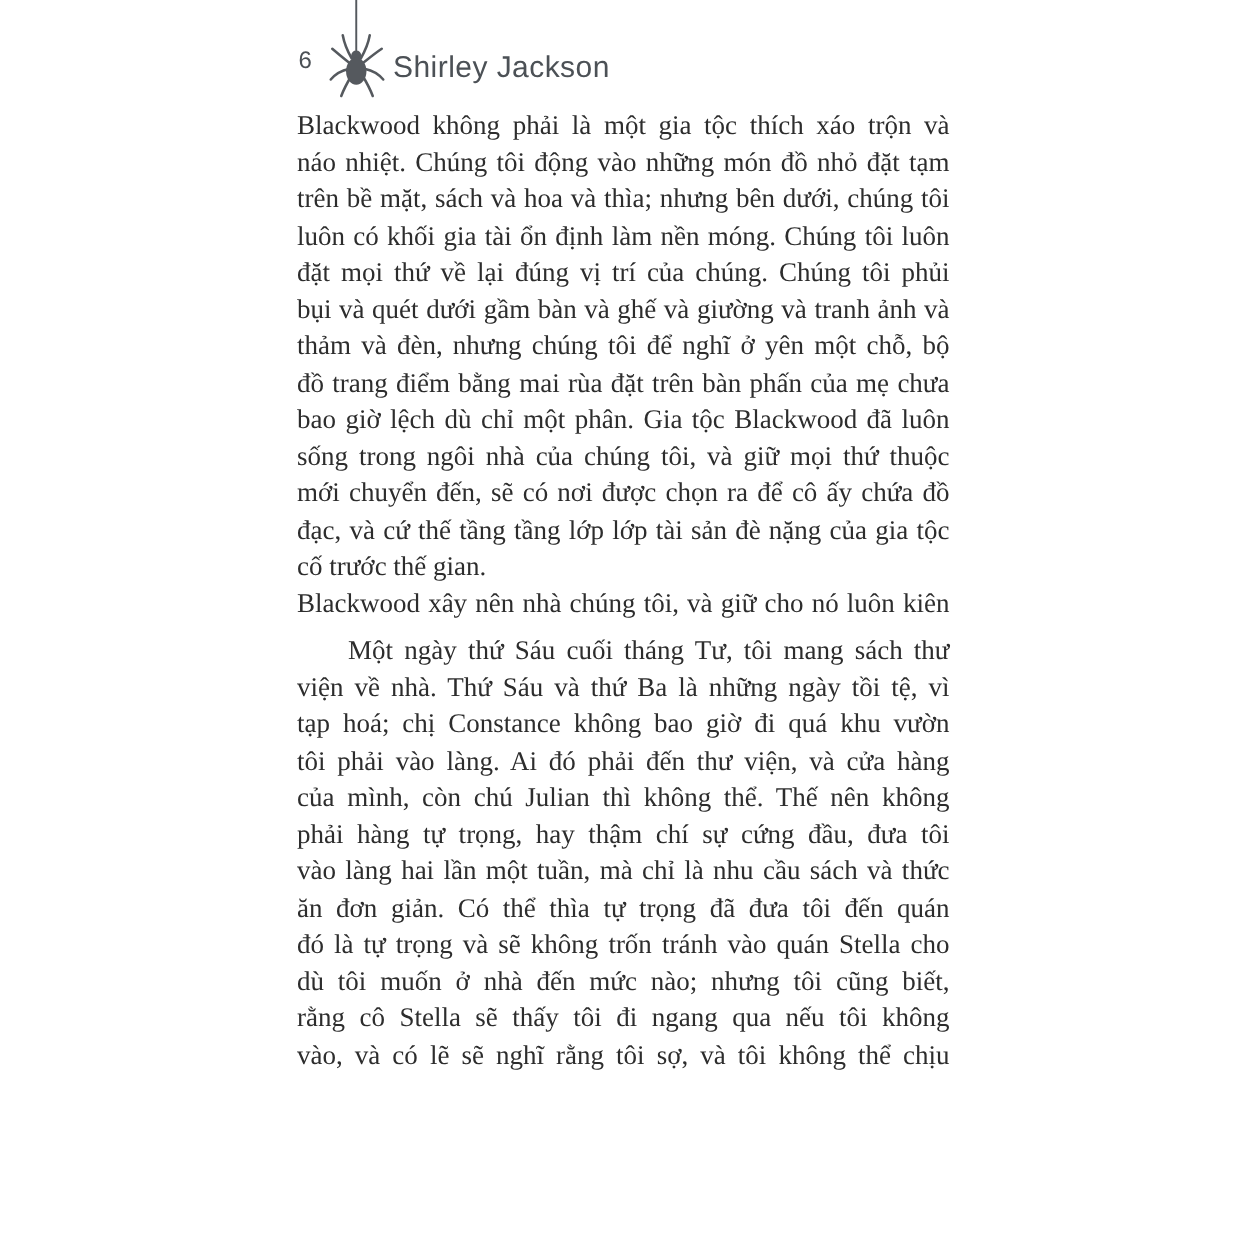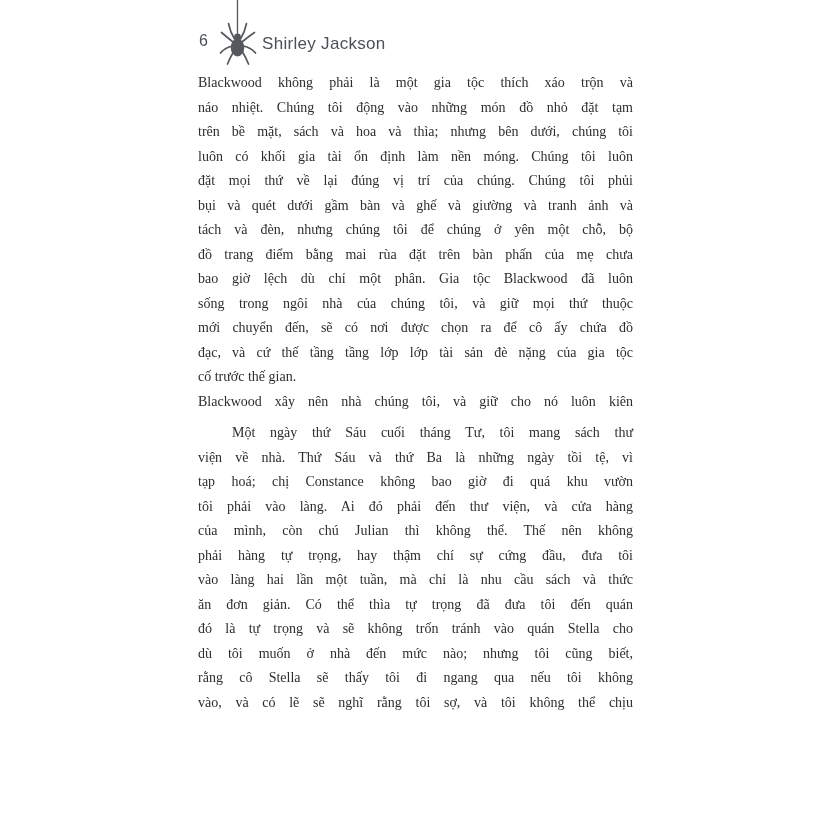--- a/index.html
+++ b/index.html
@@ -27,32 +27,32 @@
   .spider {
     position: absolute;
     left: 216px;
     top: 0;
   }
   .header-title {
     position: absolute;
     left: 262px;
     top: 34px;
     font-family: "Liberation Sans", sans-serif;
-    font-size: 17px;
+    font-size: 20px;
     letter-spacing: 0.3px;
     color: #4c5156;
   }
   
   .text-column {
     position: absolute;
     left: 198px;
     top: 71px;
     width: 435px;
     color: #2d2d2d;
-    font-size: 14px;
+    font-size: 18px;
     line-height: 24.5px;
   }
   .paragraph { margin: 0; }
   .paragraph + .paragraph { margin-top: 7px; }
   .line {
     text-align: justify;
     text-align-last: justify;
     white-space: normal;
   }
   .line.no-justify-last { text-align-last: left; }
@@ -88,21 +88,21 @@
   </header>
 
   <main class="text-column" id="text-column">
       <div class="paragraph">
         <div class="line">Blackwood không phải là một gia tộc thích xáo trộn và</div>
         <div class="line">náo nhiệt. Chúng tôi động vào những món đồ nhỏ đặt tạm</div>
         <div class="line">trên bề mặt, sách và hoa và thìa; nhưng bên dưới, chúng tôi</div>
         <div class="line">luôn có khối gia tài ổn định làm nền móng. Chúng tôi luôn</div>
         <div class="line">đặt mọi thứ về lại đúng vị trí của chúng. Chúng tôi phủi</div>
         <div class="line">bụi và quét dưới gầm bàn và ghế và giường và tranh ảnh và</div>
-        <div class="line">tách và đèn, nhưng chúng tôi để chúng ở yên một chỗ, bộ</div>
+        <div class="line">thảm và đèn, nhưng chúng tôi để nghĩ ở yên một chỗ, bộ</div>
         <div class="line">đồ trang điểm bằng mai rùa đặt trên bàn phấn của mẹ chưa</div>
         <div class="line">bao giờ lệch dù chỉ một phân. Gia tộc Blackwood đã luôn</div>
         <div class="line">sống trong ngôi nhà của chúng tôi, và giữ mọi thứ thuộc</div>
         <div class="line">mới chuyển đến, sẽ có nơi được chọn ra để cô ấy chứa đồ</div>
         <div class="line">đạc, và cứ thế tầng tầng lớp lớp tài sản đè nặng của gia tộc</div>
         <div class="line no-justify-last">cố trước thế gian.</div>
         <div class="line">Blackwood xây nên nhà chúng tôi, và giữ cho nó luôn kiên</div>
       </div>
       <div class="paragraph">
         <div class="line indent">Một ngày thứ Sáu cuối tháng Tư, tôi mang sách thư</div>

